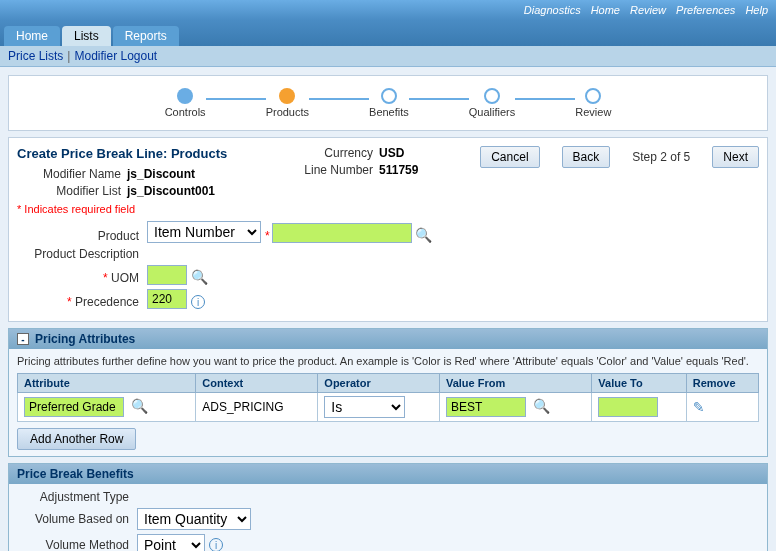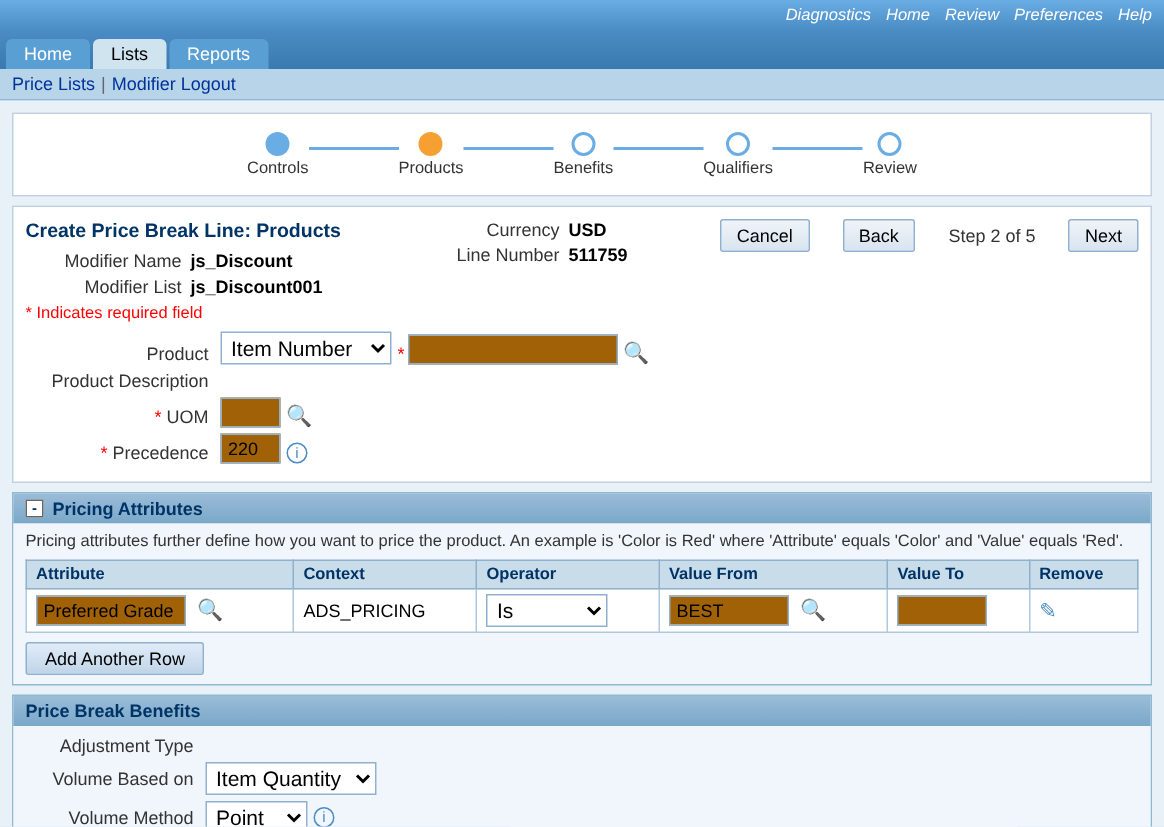--- a/index.html
+++ b/index.html
@@ -23,21 +23,21 @@
     
     .main { background: #e8f0f8; padding: 8px; }
 
     
     .form-section { background: #fff; border: 1px solid #c0d0e0; padding: 8px; margin-bottom: 6px; }
     .form-row { display: flex; align-items: flex-end; margin-bottom: 4px; margin-left: 10px; }
     .form-label { width: 120px; text-align: right; padding-right: 8px; color: #333; }
     .form-label.required::before { content: '* '; color: red; }
     .required-note { font-size: 11px; color: red; padding: 2px 0; }
 
-    input[type="text"] { border: 1px solid #90b0d0; padding: 2px 4px; font-size: 12px; background: #a16207; }
+    input[type="text"] { border: 1px solid #90b0d0; padding: 2px 4px; font-size: 12px; background: #bef264; }
     select { border: 1px solid #90b0d0; padding: 1px 2px; font-size: 14px; background: #fff; }
 
     .search-icon { cursor: pointer; margin-left: 4px; color: #4a8cc4; font-size: 14px; }
     .info-icon { cursor: pointer; margin-left: 4px; color: #4a8cc4; font-size: 12px; border: 1px solid #4a8cc4; border-radius: 50%; width: 14px; height: 14px; display: inline-flex; align-items: center; justify-content: center; font-size: 10px; }
 
     
     .action-buttons { display: flex; align-items: center; gap: 22px; }
     .btn { padding: 3px 10px; font-size: 12px; border: 1px solid #90b0d0; background: linear-gradient(to bottom, #f0f4f8, #d8e4f0); cursor: pointer; border-radius: 2px; }
     .step-info { font-size: 12px; color: #333; }
 

